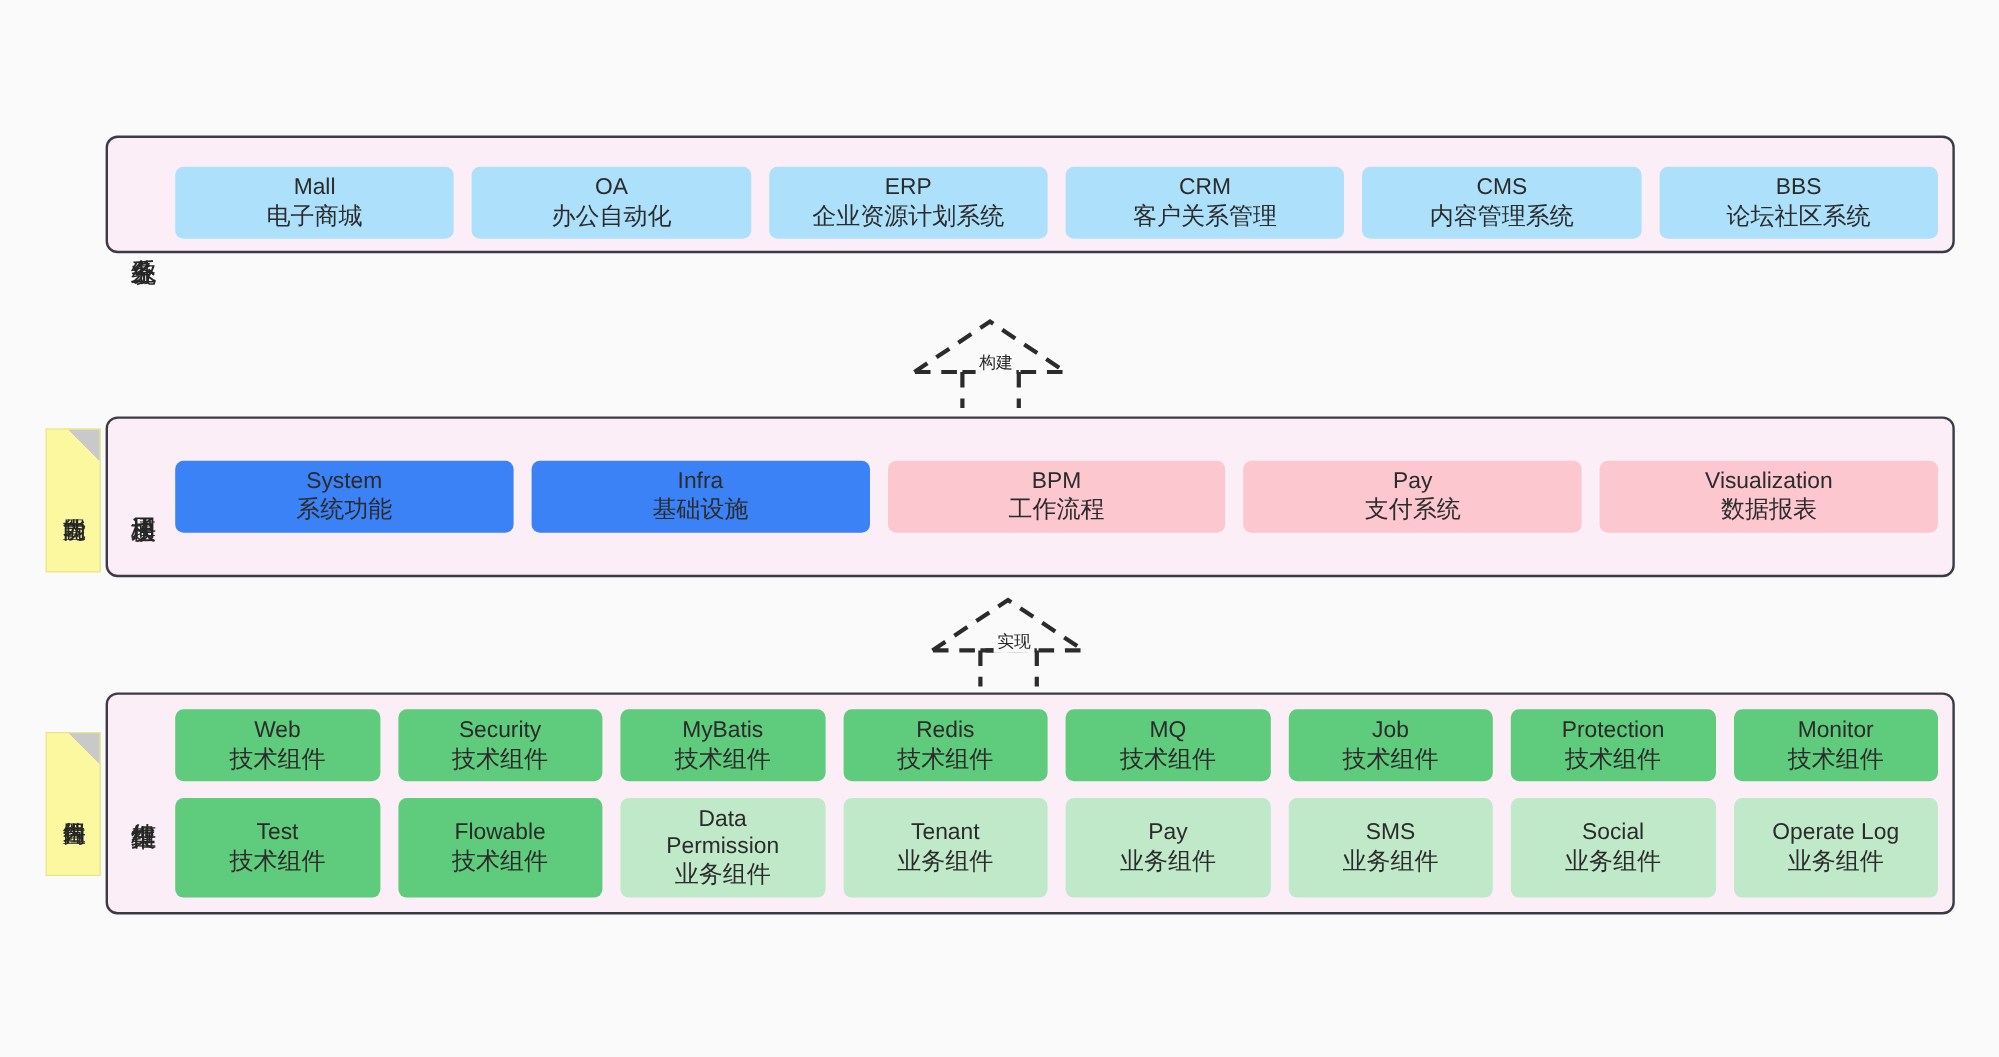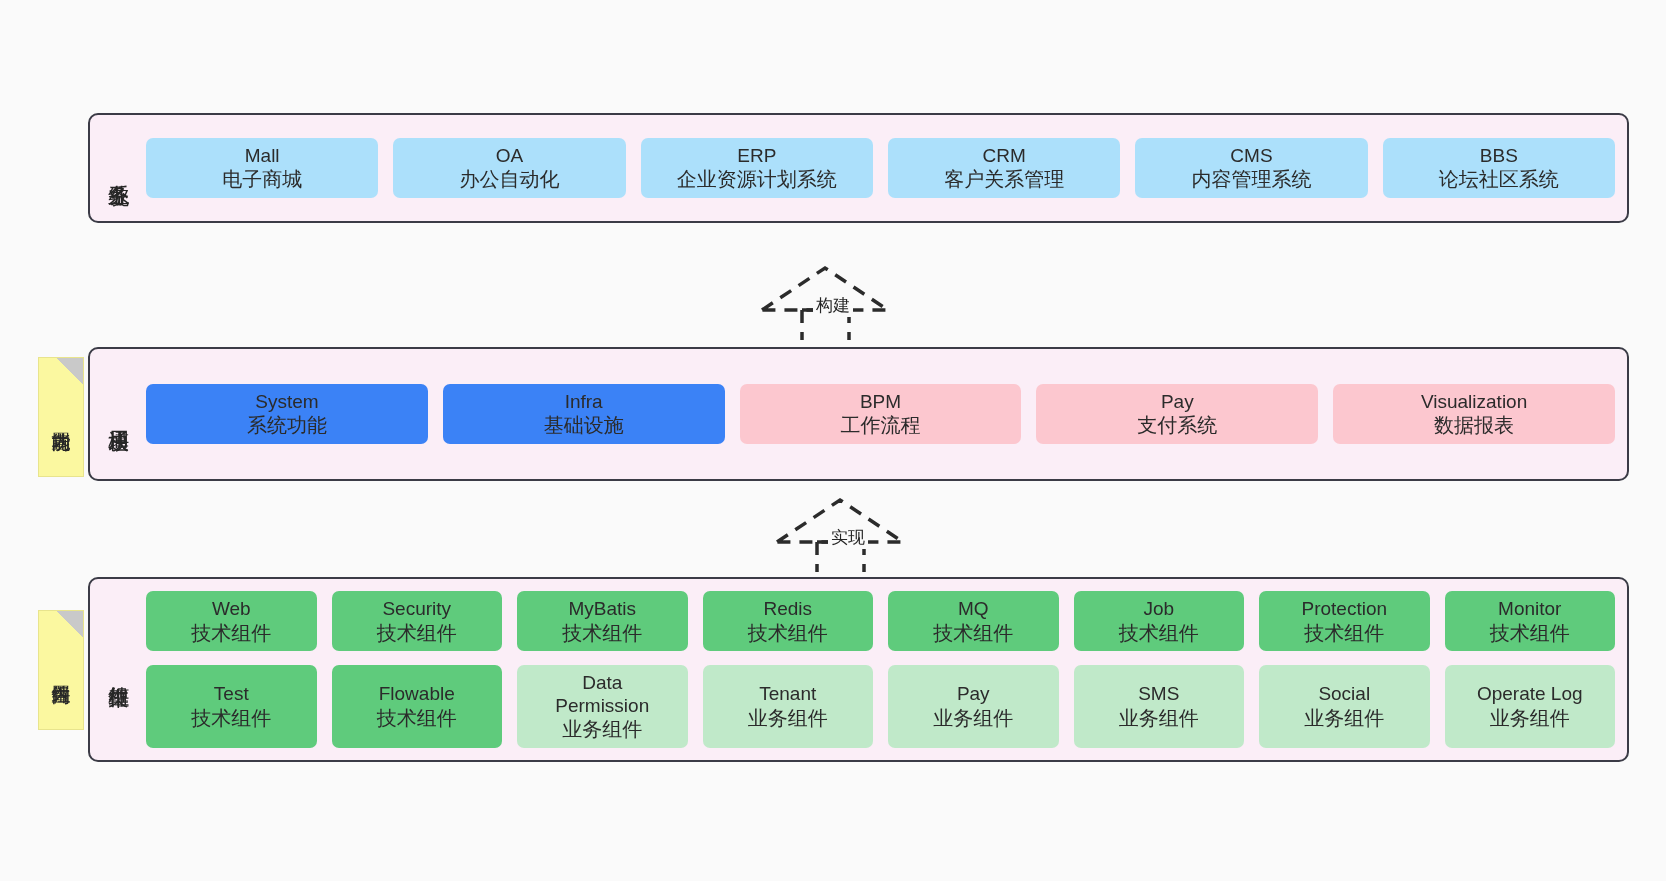--- a/index.html
+++ b/index.html
@@ -96,32 +96,32 @@
     top: 0; right: 0;
     width: 26px; height: 26px;
     background: linear-gradient(225deg, #c9c9c9 0 50%, transparent 50% 100%);
   }
 
   
   .arrow { position: absolute; }
   .arrow svg { display: block; overflow: visible; }
   .arrow-label {
     position: absolute;
-    font-size: 17px;
+    font-size: 14px;
     color: #262626;
     background: #fafafa;
     padding: 0 3px;
     white-space: nowrap;
     user-select: none;
   }
 </style>
 </head>
 <body>
 
-<div class="layer" id="layer-0" style="left:88px; top:113px; width:1541px; height:110px;">
+<div class="layer" id="layer-0" style="left:88px; top:113px; width:1541px; height:98px;align-items:flex-end;">
   <div class="layer-title">业务系统</div>
   <div class="layer-body">
     <div class="row">
       <div class="cell c-blue">
         <span class="t1">Mall</span>
         <span class="t2">电子商城</span>
       </div>
       <div class="cell c-blue">
         <span class="t1">OA</span>
         <span class="t2">办公自动化</span>

